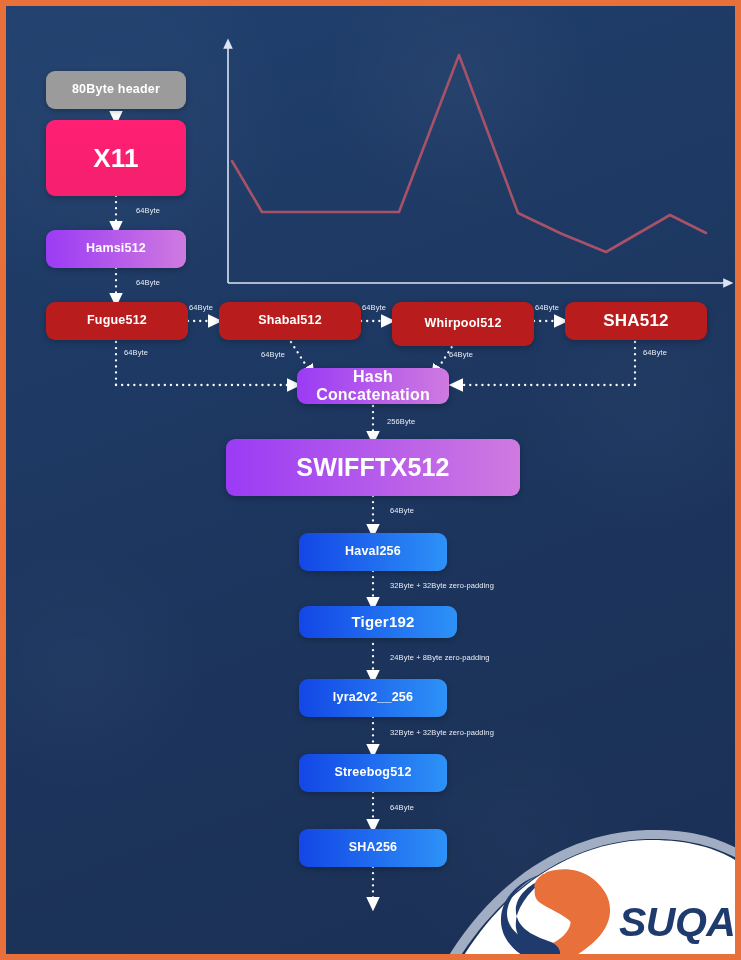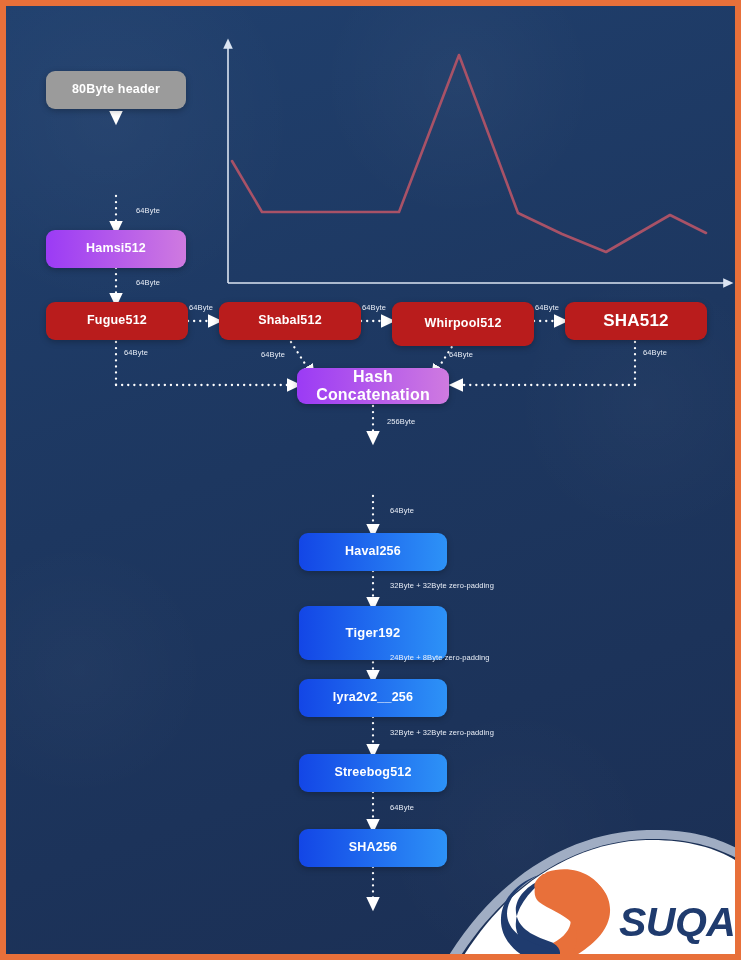--- a/index.html
+++ b/index.html
@@ -99,33 +99,35 @@
     </g>
 
     <g stroke="#ffffff" stroke-width="2.3" stroke-linecap="round" stroke-dasharray="0.1 6" fill="none">
       <path d="M285,336 L305,367" marker-end="url(#tri)"></path>
       <path d="M449,336 L429,367" marker-end="url(#tri)"></path>
     </g>
   </svg>
 
   <div class="node n-gray" style="left:40px;top:44px;width:140px;height:38px;font-size:12.5px;margin-top:21px;">80Byte header</div>
 
+  <div class="node n-pink" style="left:40px;top:114px;width:140px;height:76px;font-size:26px;">X11</div>
 
   <div class="node n-purple" style="left:40px;top:224px;width:140px;height:38px;font-size:12.5px;">Hamsi512</div>
 
   <div class="node n-teal" style="left:40px;top:296px;width:142px;height:38px;font-size:12.5px;">Fugue512</div>
   <div class="node n-teal" style="left:213px;top:296px;width:142px;height:38px;font-size:12.5px;">Shabal512</div>
   <div class="node n-teal" style="left:386px;top:296px;width:142px;height:44px;font-size:12.5px;">Whirpool512</div>
   <div class="node n-teal" style="left:559px;top:296px;width:142px;height:38px;font-size:17px;">SHA512</div>
 
   <div class="node n-purple" style="left:291px;top:362px;width:152px;height:36px;font-size:16px;">Hash Concatenation</div>
 
+  <div class="node n-purple" style="left:220px;top:433px;width:294px;height:57px;font-size:25px;">SWIFFTX512</div>
 
   <div class="node n-blue" style="left:293px;top:527px;width:148px;height:38px;font-size:12.5px;">Haval256</div>
-  <div class="node n-blue" style="left:293px;top:600px;width:148px;height:54px;font-size:13px;">Tiger192</div>
+  <div class="node n-blue" style="left:293px;top:600px;width:148px;height:32px;font-size:15px;padding-left:10px;">Tiger192</div>
   <div class="node n-blue" style="left:293px;top:673px;width:148px;height:38px;font-size:12.5px;">lyra2v2__256</div>
   <div class="node n-blue" style="left:293px;top:748px;width:148px;height:38px;font-size:12.5px;">Streebog512</div>
   <div class="node n-blue" style="left:293px;top:823px;width:148px;height:38px;font-size:12.5px;">SHA256</div>
 
 
   <div class="lbl" style="left:130px;top:200px;">64Byte</div>
   <div class="lbl" style="left:130px;top:272px;">64Byte</div>
 
   <div class="lbl" style="left:183px;top:297px;">64Byte</div>
   <div class="lbl" style="left:356px;top:297px;">64Byte</div>

